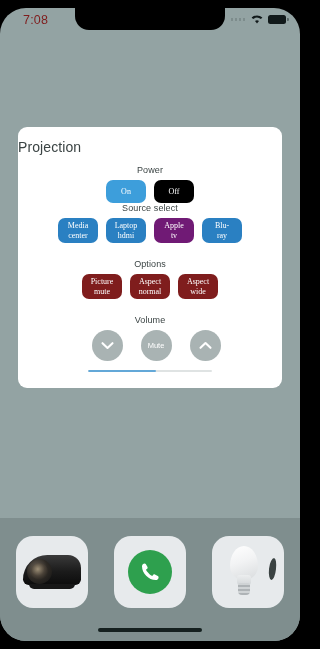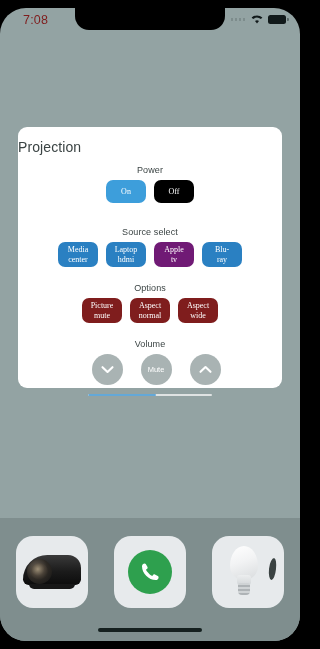--- a/index.html
+++ b/index.html
@@ -146,21 +146,21 @@
     box-sizing: border-box;
   }
   .btn-power { width: 36px; height: 23px; }
   .btn-on   { background: #3d9edb; }
   .btn-off  { background: #000000; }
   .btn-source { width: 38px; height: 25px; background: #2a80c2; }
   .btn-source.light { background: #701a75; }
   .btn-opt { width: 38px; height: 25px; background: #7f1d1d; }
 
   .sec-power   { margin-top: 10px; }
-  .sec-source  { margin-top: 24px; }
+  .sec-source  { margin-top: 0; }
   .sec-options { margin-top: 16px; }
   .sec-volume  { margin-top: 16px; }
 
   .vol-row {
     display: flex;
     justify-content: center;
     align-items: center;
     gap: 6px;
   }
   .vol-btn {

